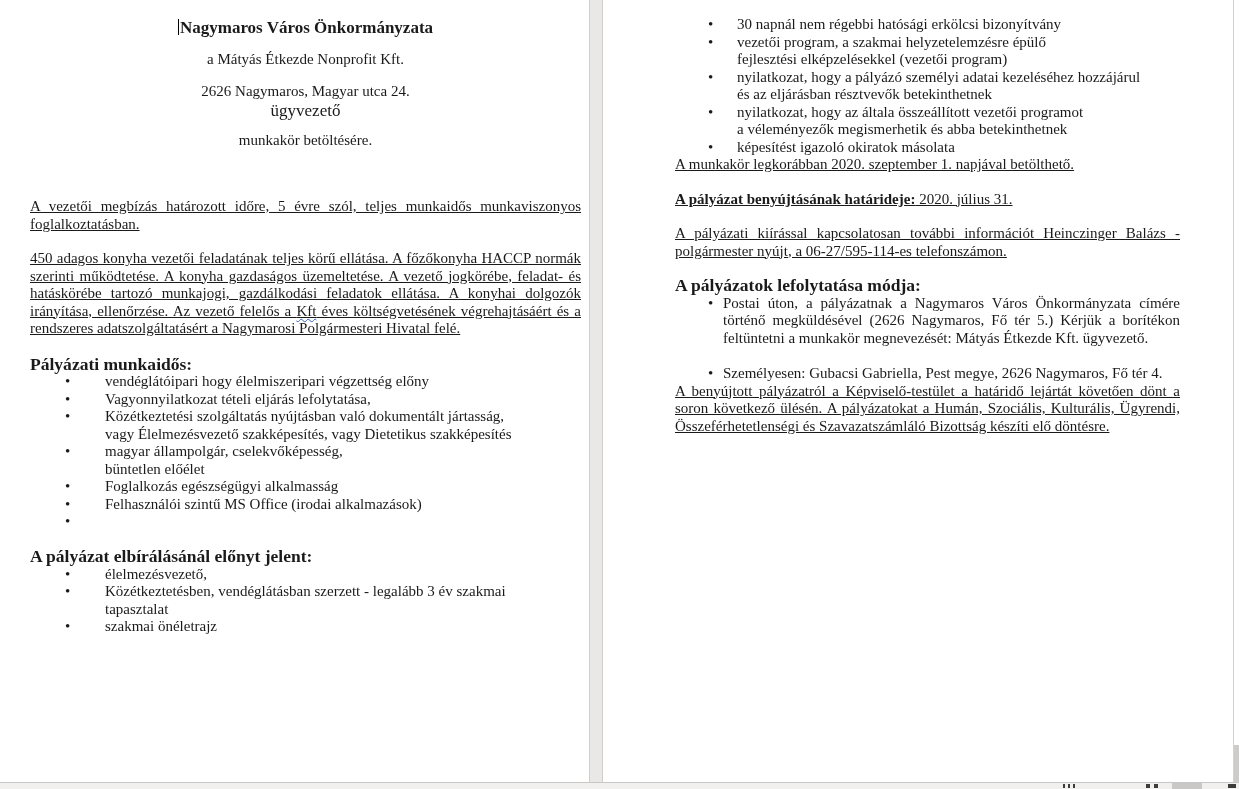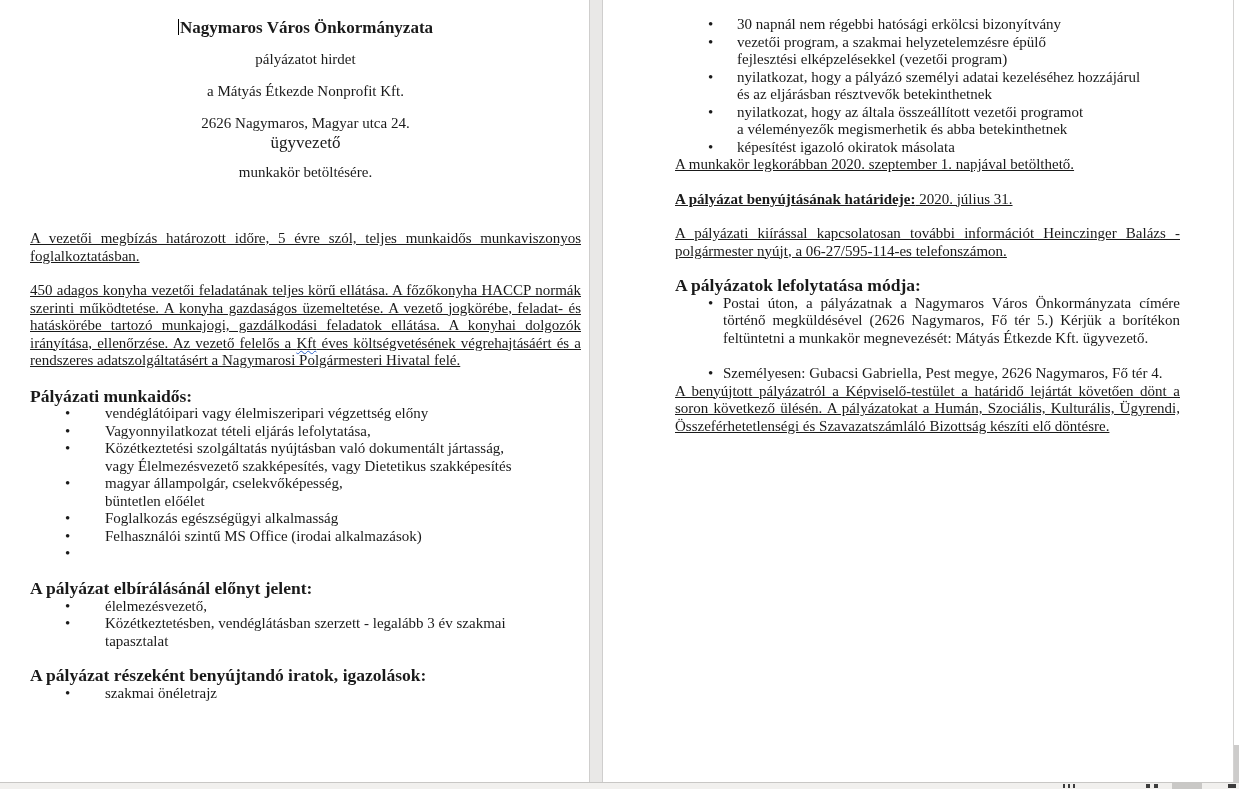--- a/index.html
+++ b/index.html
@@ -137,41 +137,40 @@
 <body>
 
 <div class="viewport">
 
   <div class="page page-1">
 
     <div class="doc-header">
       <div class="line doc-title">
         <span class="caret"></span><span>Nagymaros Város Önkormányzata</span>
       </div>
-      <div class="line hdr-sub">pályázatot hirdet</div>
       <div class="line hdr-sub">a Mátyás Étkezde Nonprofit Kft.</div>
       <div class="line hdr-address">2626 Nagymaros, Magyar utca 24.</div>
       <div class="line hdr-position">ügyvezető</div>
       <div class="line">munkakör betöltésére.</div>
     </div>
 
     <p class="body-text">
       <span>A vezetői megbízás határozott időre, 5 évre szól, teljes munkaidős munkaviszonyos foglalkoztatásban.</span>
     </p>
 
     <p class="body-text">
       <span>450 adagos konyha vezetői feladatának teljes körű ellátása. A főzőkonyha HACCP normák szerinti működtetése. A konyha gazdaságos üzemeltetése. A vezető jogkörébe, feladat- és hatáskörébe tartozó munkajogi, gazdálkodási feladatok ellátása. A konyhai dolgozók irányítása, ellenőrzése. Az vezető felelős a </span><span class="spell-flag">Kft</span><span> éves költségvetésének végrehajtásáért és a rendszeres adatszolgáltatásért a Nagymarosi Polgármesteri Hivatal felé.</span>
     </p>
 
     <h3 class="section-heading mt-sect">Pályázati munkaidős:</h3>
 
     <ul class="doc-list list-a mt-blank2">
       <li>
           <span class="bullet">•</span>
-          <span class="li-text">vendéglátóipari vagy élelmiszeripari végzettség előny</span>
+          <span class="li-text">vendéglátóipari hogy élelmiszeripari végzettség előny</span>
         </li>
       <li>
           <span class="bullet">•</span>
           <span class="li-text">Vagyonnyilatkozat tételi eljárás lefolytatása,</span>
         </li>
       <li>
           <span class="bullet">•</span>
           <span class="li-text">Közétkeztetési szolgáltatás nyújtásban való dokumentált jártasság,
 vagy Élelmezésvezető szakképesítés, vagy Dietetikus szakképesítés</span>
         </li>
@@ -200,21 +199,20 @@
           <span class="bullet">•</span>
           <span class="li-text">élelmezésvezető,</span>
         </li>
       <li>
           <span class="bullet">•</span>
           <span class="li-text">Közétkeztetésben, vendéglátásban szerzett - legalább 3 év szakmai
 tapasztalat</span>
         </li>
     </ul>
 
-    <h3 class="section-heading mt-blank1">A pályázat részeként benyújtandó iratok, igazolások:</h3>
 
     <ul class="doc-list list-a mt-blank3">
       <li>
           <span class="bullet">•</span>
           <span class="li-text">szakmai önéletrajz</span>
         </li>
     </ul>
 
   </div>
 

